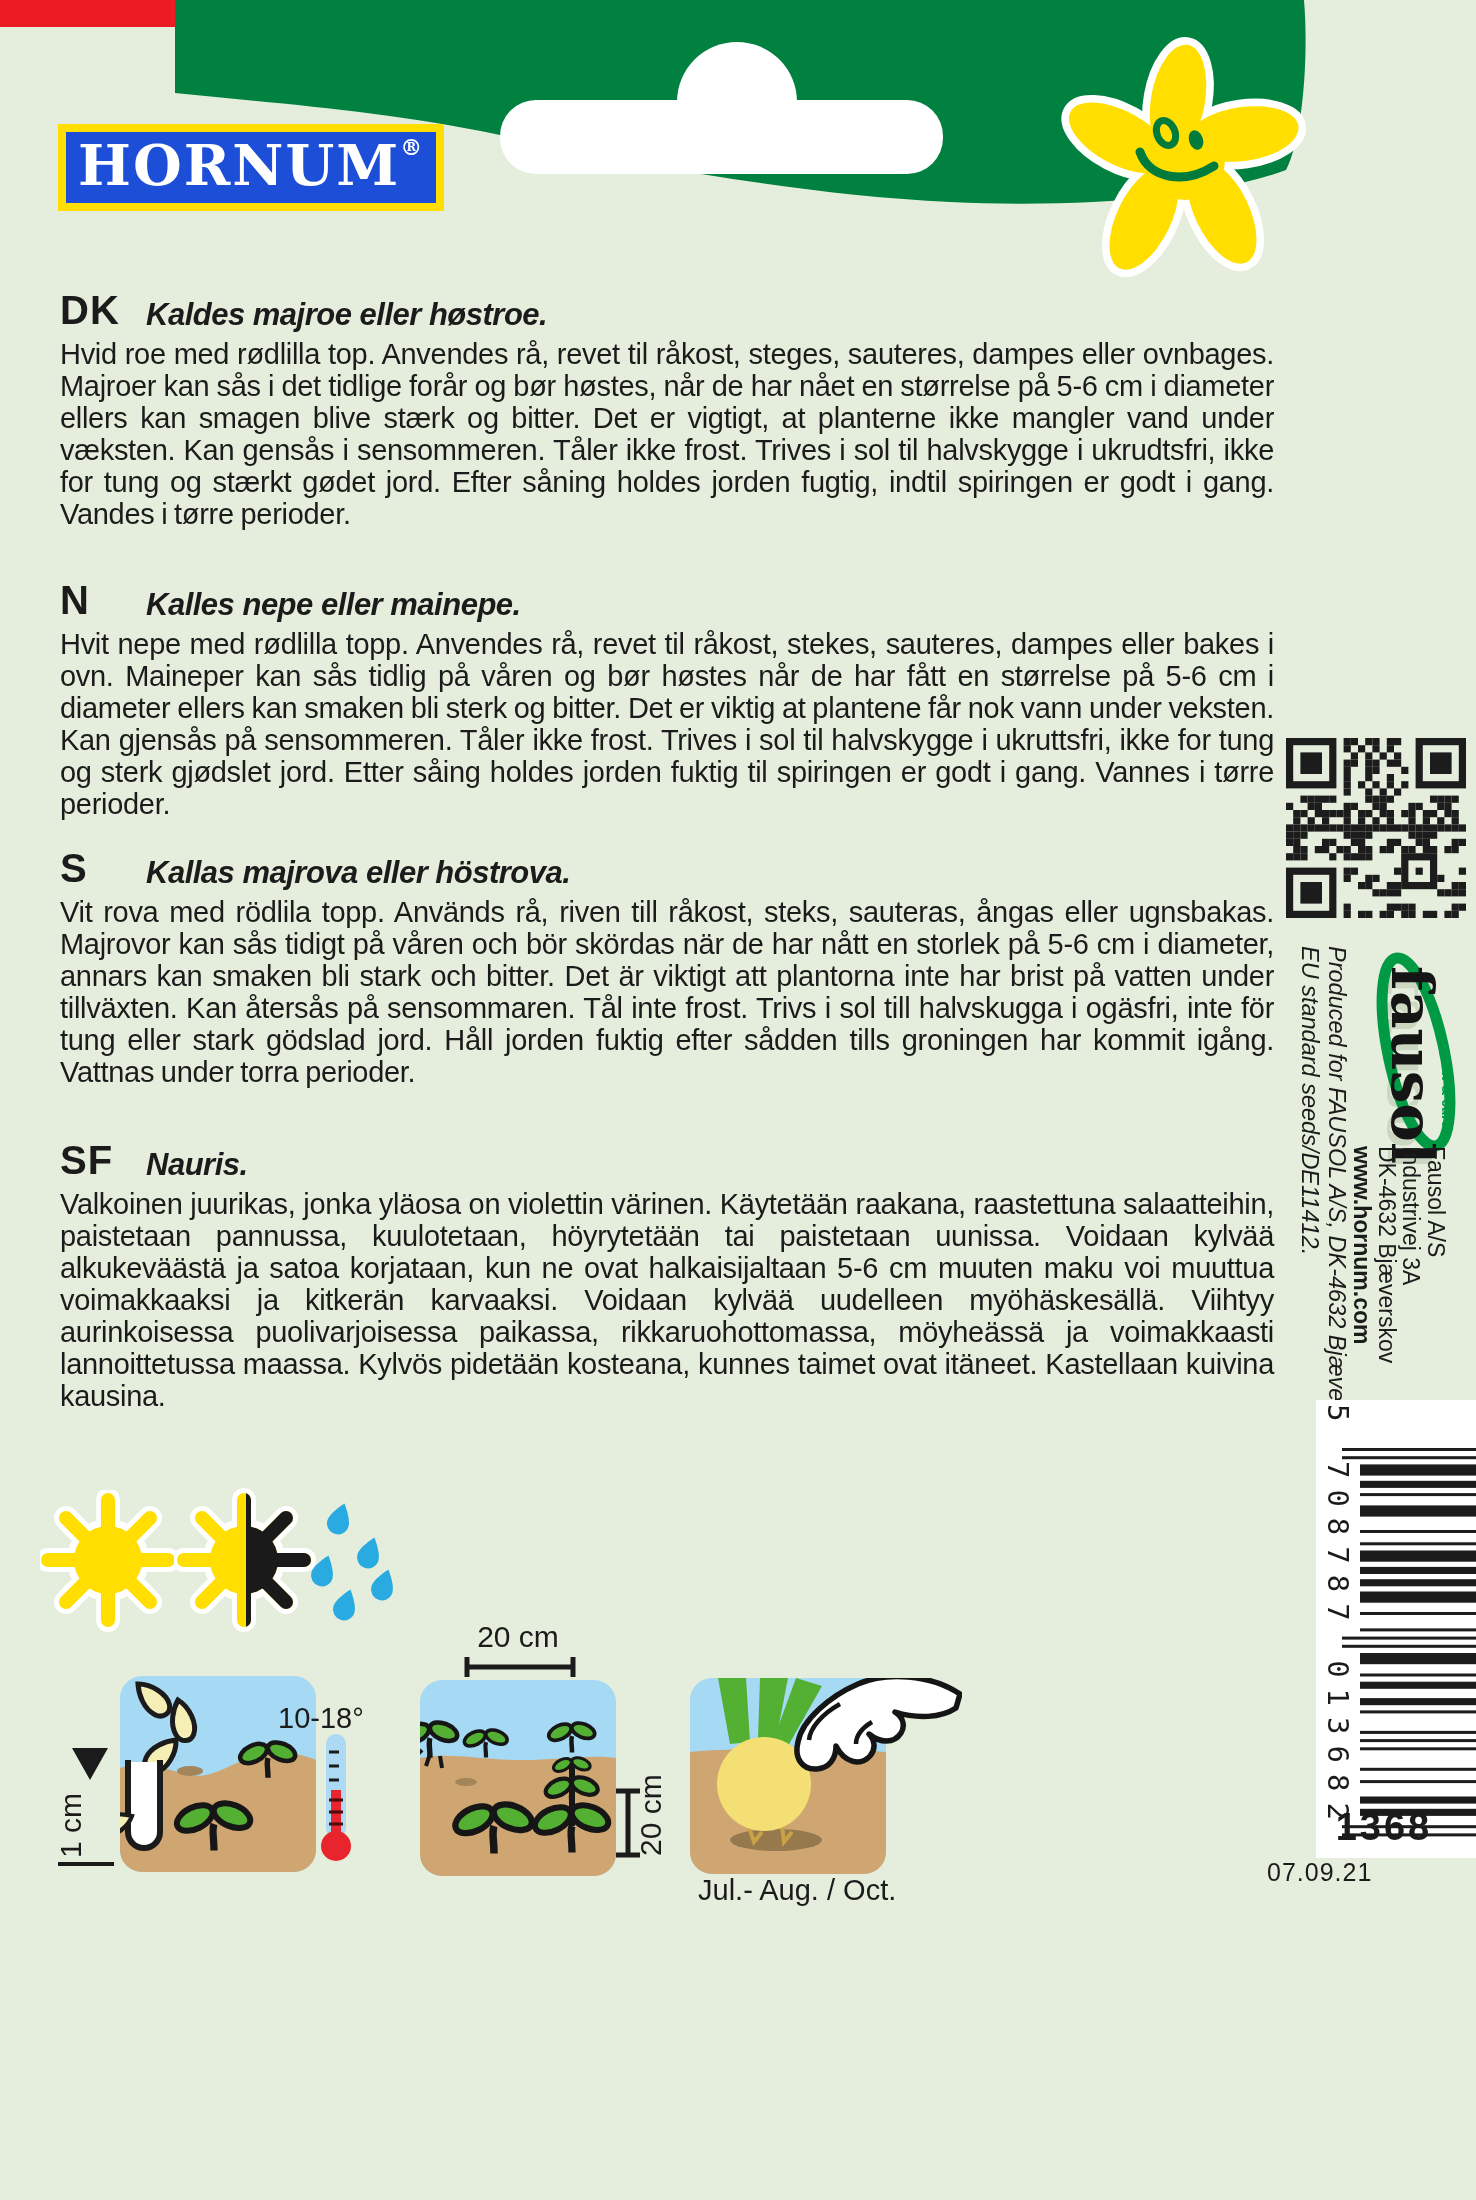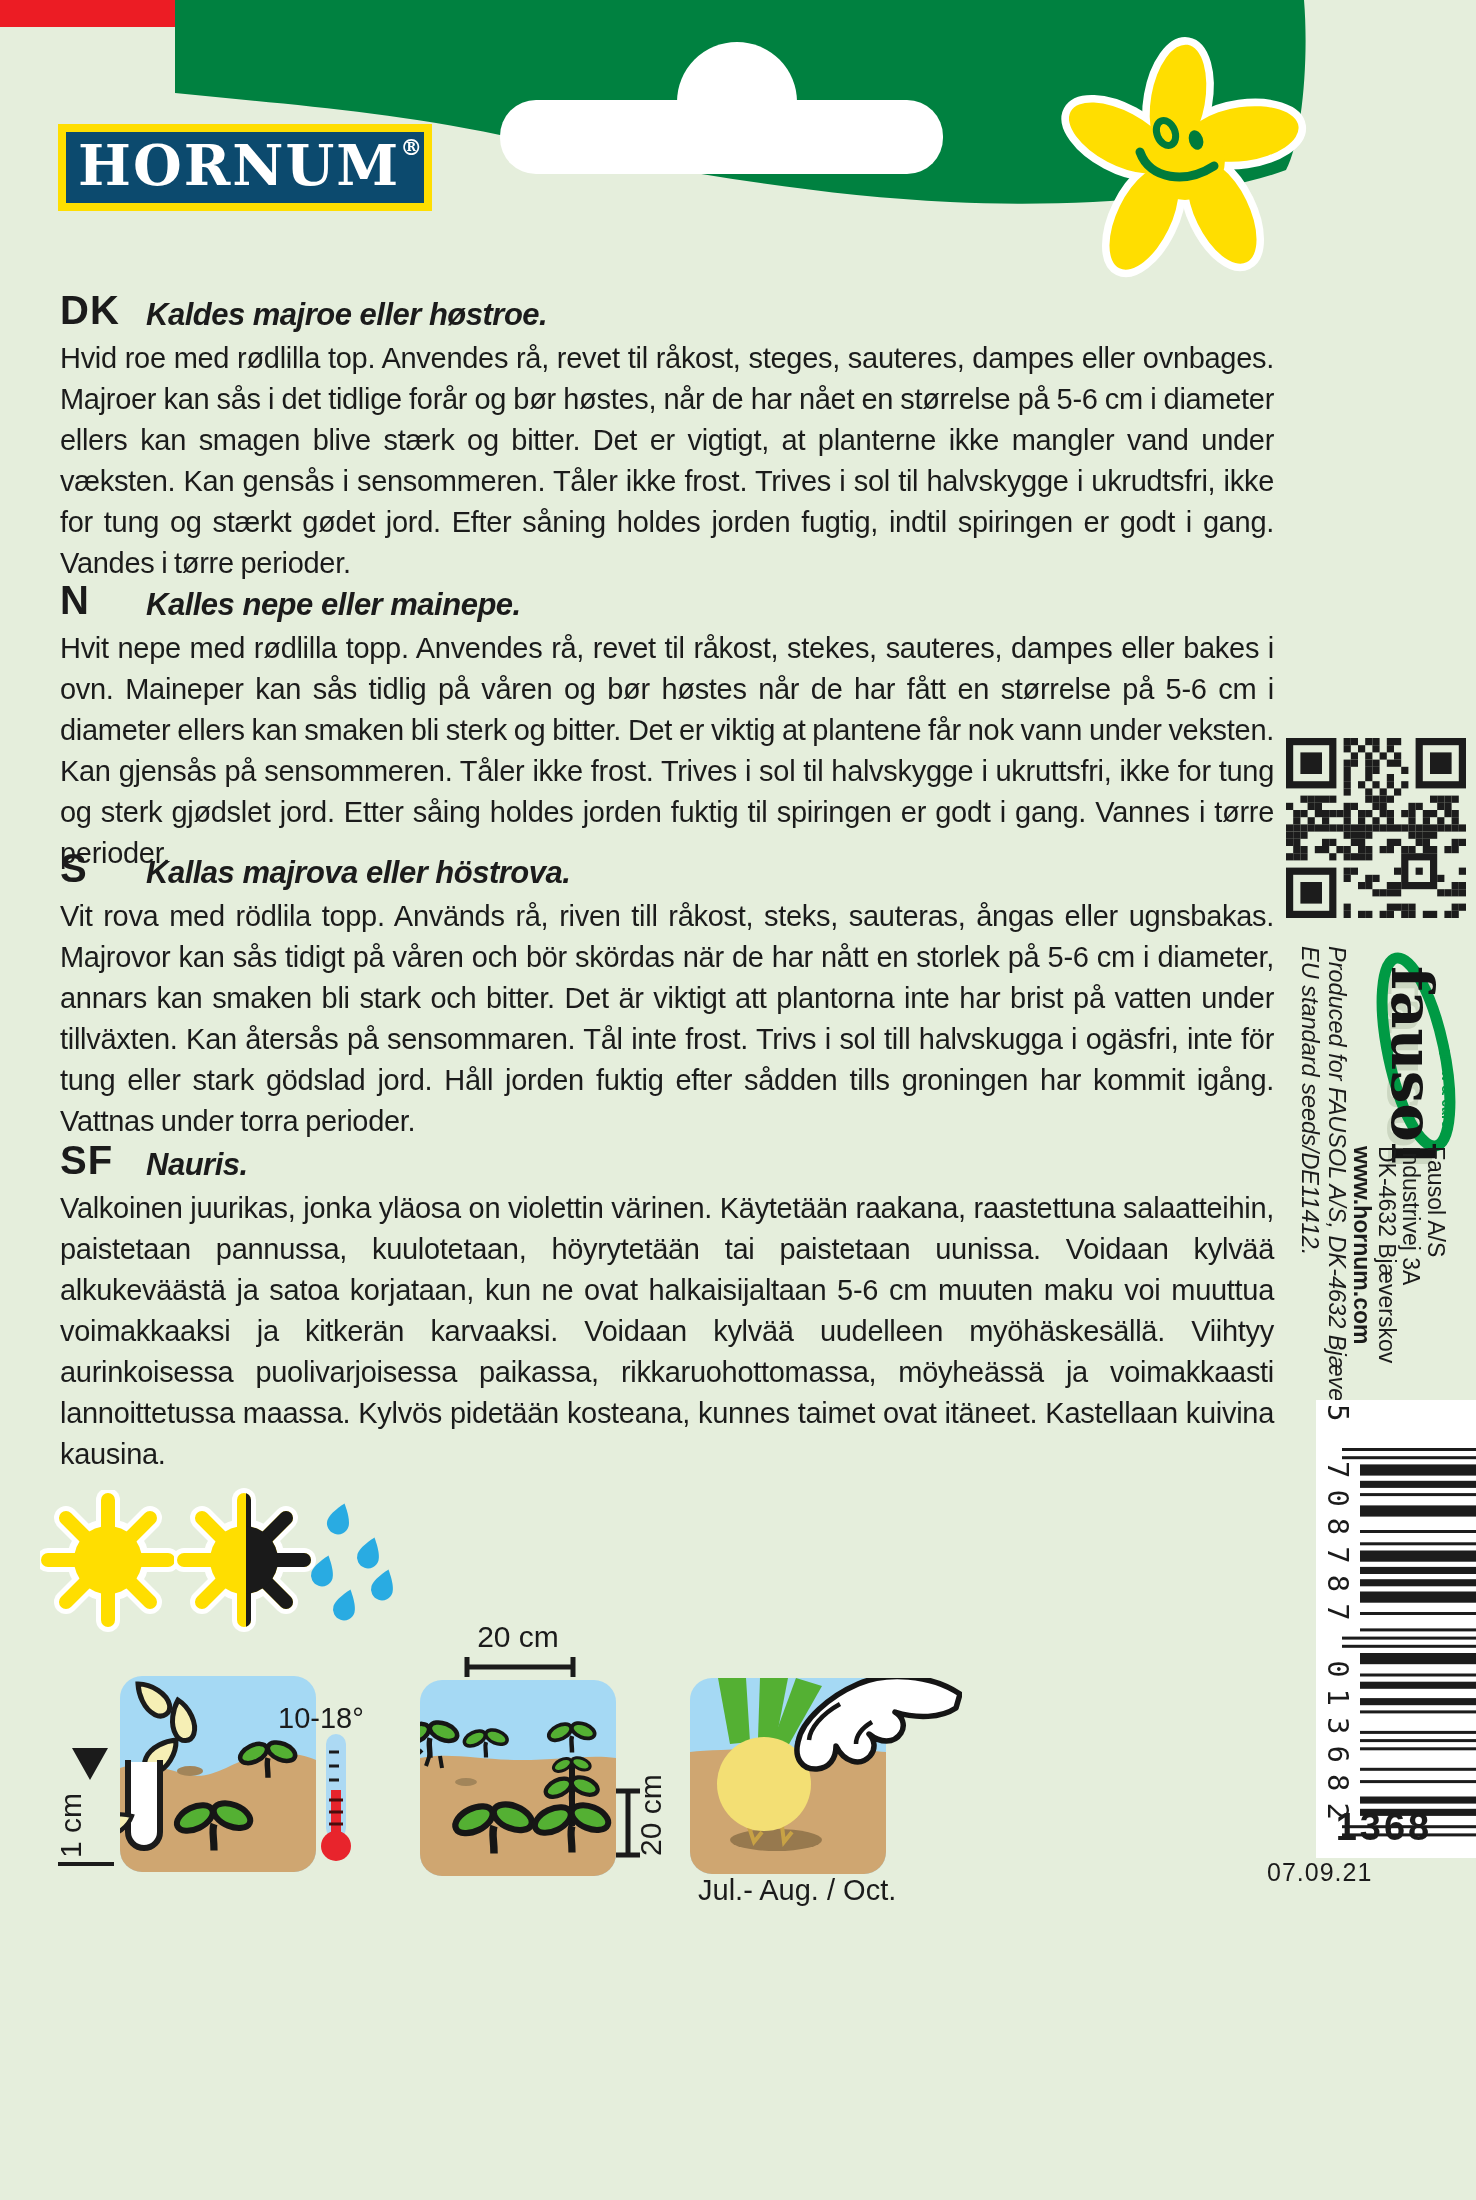--- a/index.html
+++ b/index.html
@@ -3,30 +3,30 @@
 <meta charset="utf-8">
 <style>
   html,body{margin:0;padding:0;background:#cfd6c8;}
   #page{position:relative;width:1476px;height:2200px;background:#E5EEDC;overflow:hidden;
         font-family:"Liberation Sans",sans-serif;color:#1b1b1b;}
   .abs{position:absolute;}
   svg{display:block;}
 
   
   #logo{position:absolute;left:58px;top:124px;background:#FFDE00;padding:8px;}
-  #logo-inner{background:#0c4a6e;color:#fff;font-family:"DejaVu Serif",serif;font-weight:bold;
-              font-size:56px;letter-spacing:2px;line-height:1;padding:4px 2px 10px 12px;}
+  #logo-inner{background:#1d4ed8;color:#fff;font-family:"DejaVu Serif",serif;font-weight:bold;
+              font-size:56px;letter-spacing:2px;line-height:1;padding:4px 14px 10px 12px;}
   #logo-inner .reg{font-size:22px;vertical-align:30px;letter-spacing:0;}
 
   
   .lang{position:absolute;left:60px;width:1214px;}
   .lang-head{display:flex;align-items:flex-end;}
   .lang-code{font-weight:bold;font-size:40px;width:86px;flex:0 0 86px;letter-spacing:1px;}
   .lang-title{font-weight:bold;font-style:italic;font-size:31px;letter-spacing:-0.5px;}
-  .lang-body{margin:5px 0 0;font-size:29px;line-height:41px;text-align:justify;
+  .lang-body{margin:5px 0 0;font-size:29px;line-height:32px;text-align:justify;
              letter-spacing:-0.3px;word-spacing:-1px;}
 
   
   .vrot{position:absolute;transform-origin:0 0;transform:rotate(90deg);white-space:nowrap;}
   .vrot-ccw{position:absolute;transform-origin:0 0;transform:rotate(-90deg);white-space:nowrap;}
   #eu-note{left:1350px;top:946px;font-style:italic;font-size:23.5px;line-height:27px;}
   #eu-note span{display:block;}
   #addr{left:1448px;top:1146px;font-size:23px;line-height:24.5px;}
   #addr span{display:block;}
   #addr .web{font-weight:bold;}

